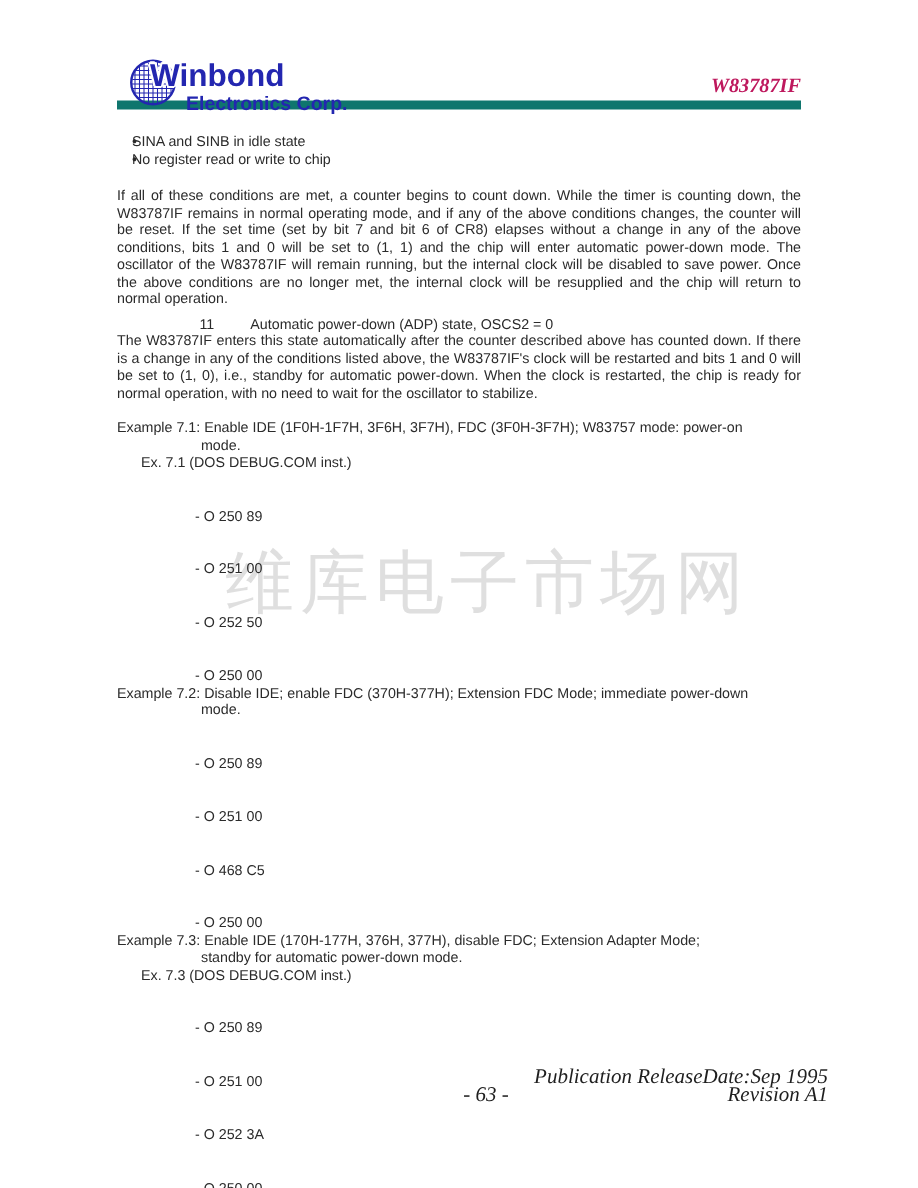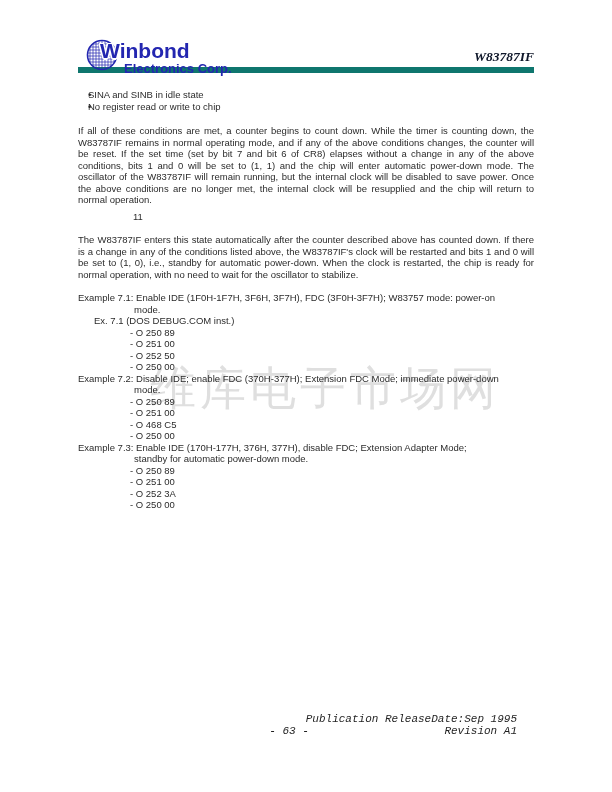--- a/index.html
+++ b/index.html
@@ -59,64 +59,64 @@
     color: #2326b0;
   }
   .doc-number {
     position: absolute;
     right: 0;
     top: 49px;
     font-family: "Liberation Serif", serif;
     font-style: italic;
     font-weight: bold;
     font-size: 13.5px;
-    color: #0f172a;
+    color: #be185d;
   }
   
   .bullets { margin-top: 16px; }
   .bullet-line { display: flex; line-height: 11.5px; }
   .bullet-dot { width: 7px; padding-left: 10px; flex: none; }
   .para { margin-top: 13px; text-align: justify; line-height: 11.5px; }
   .section-head {
     margin-top: 5px;
     line-height: 11.5px;
     display: flex;
     align-items: center;
   }
   .section-num { padding-left: 55px; }
   .section-title { padding-left: 24px; }
-  .para2 { margin-top: 12px; text-align: justify; line-height: 11.5px; }
+  .para2 { margin-top: 0; text-align: justify; line-height: 11.5px; }
   .examples { margin-top: 12px; }
   .ex-line { line-height: 11.5px; }
   .ex-desc2 { padding-left: 56px; }
   .ex-sub { padding-left: 16px; }
-  .ex-cmd { padding-left: 52px; }
+  .ex-cmd { padding-left: 52px; margin-top: 24px; }
   
   .watermark {
     position: absolute;
     left: 150px;
     top: 358px;
     z-index: 1;
     font-size: 46px;
     letter-spacing: 4px;
     color: #c6c6c6;
     opacity: 0.55;
     white-space: nowrap;
     pointer-events: none;
     text-align: right;
   }
   
   .footer {
     position: absolute;
-    left: 61px;
+    left: 96px;
     top: 713px;
     width: 456px;
-    font-family: Liberation Mono, monospace;
+    font-family: Liberation Serif, serif;
     font-style: italic;
-    font-size: 11px;
+    font-size: 14px;
     color: #1f1f1f;
     z-index: 2;
   }
   .footer-release { text-align: right; line-height: 12px; }
   .footer-row2 { position: relative; line-height: 12px; height: 12px; }
   .footer-page { position: absolute; left: 0; width: 100%; text-align: center; }
   .footer-rev { position: absolute; right: 0; }
 </style>
 </head>
 <body>
@@ -170,20 +170,21 @@
       <div class="bullet-line">
         <span class="bullet-dot">•</span>
         <span>No register read or write to chip</span>
       </div>
     </div>
 
     <div class="para">If all of these conditions are met, a counter begins to count down. While the timer is counting down, the W83787IF remains in normal operating mode, and if any of the above conditions changes, the counter will be reset. If the set time (set by bit 7 and bit 6 of CR8) elapses without a change in any of the above conditions, bits 1 and 0 will be set to (1, 1) and the chip will enter automatic power-down mode. The oscillator of the W83787IF will remain running, but the internal clock will be disabled to save power. Once the above conditions are no longer met, the internal clock will be resupplied and the chip will return to normal operation.</div>
 
     <div class="section-head">
       <span class="section-num">11</span>
+      <span class="section-title">Automatic power-down (ADP) state, OSCS2 = 0</span>
     </div>
 
     <div class="para2">The W83787IF enters this state automatically after the counter described above has counted down. If there is a change in any of the conditions listed above, the W83787IF's clock will be restarted and bits 1 and 0 will be set to (1, 0), i.e., standby for automatic power-down. When the clock is restarted, the chip is ready for normal operation, with no need to wait for the oscillator to stabilize.</div>
 
     <div class="examples">
 
       <div>
         <div class="ex-line">Example 7.1: Enable IDE (1F0H-1F7H, 3F6H, 3F7H), FDC (3F0H-3F7H); W83757 mode: power-on</div>
         <div class="ex-line ex-desc2">mode.</div>
         <div class="ex-line ex-sub">Ex. 7.1 (DOS DEBUG.COM inst.)</div>
@@ -198,20 +199,21 @@
         <div class="ex-line ex-desc2">mode.</div>
         <div class="ex-line ex-cmd">- O 250 89</div>
         <div class="ex-line ex-cmd">- O 251 00</div>
         <div class="ex-line ex-cmd">- O 468 C5</div>
         <div class="ex-line ex-cmd">- O 250 00</div>
       </div>
 
       <div>
         <div class="ex-line">Example 7.3: Enable IDE (170H-177H, 376H, 377H), disable FDC; Extension Adapter Mode;</div>
         <div class="ex-line ex-desc2">standby for automatic power-down mode.</div>
+        <div class="ex-line ex-sub">Ex. 7.3 (DOS DEBUG.COM inst.)</div>
         <div class="ex-line ex-cmd">- O 250 89</div>
         <div class="ex-line ex-cmd">- O 251 00</div>
         <div class="ex-line ex-cmd">- O 252 3A</div>
         <div class="ex-line ex-cmd">- O 250 00</div>
       </div>
 
     </div>
   </div>
 
   <div class="footer">

